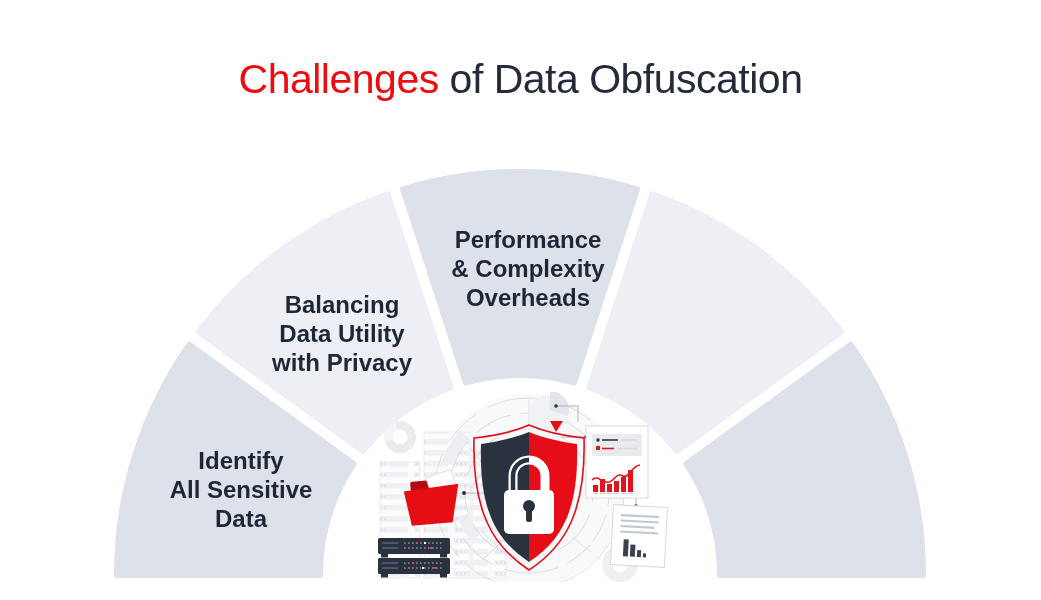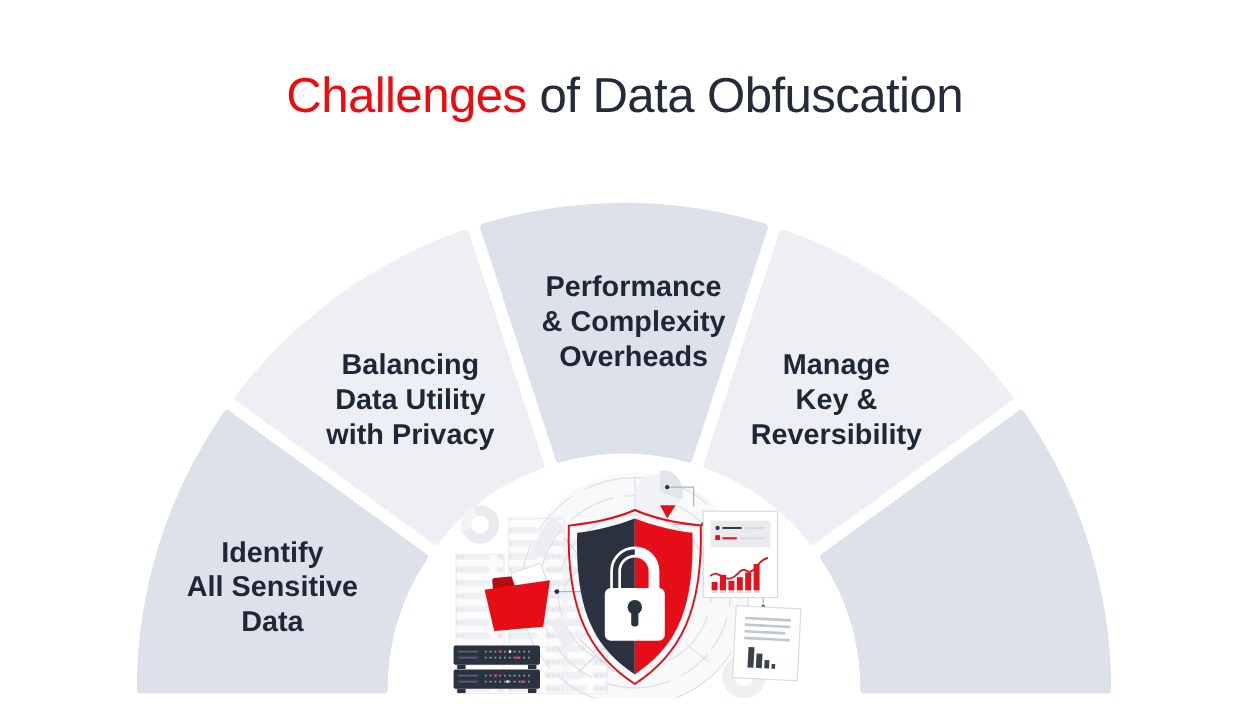--- a/index.html
+++ b/index.html
@@ -10,21 +10,21 @@
   .title{
     position:absolute;left:0;top:56px;width:100%;text-align:center;
     font-size:41px;font-weight:400;letter-spacing:-0.5px;color:#252b3a;margin:0;
   }
   .title .hl{color:#ee0b0e;}
   .fan{position:absolute;left:0;top:0;}
   .wedge-label{
     position:absolute;text-align:center;white-space:pre-line;
     font-size:24px;line-height:29px;font-weight:700;color:#1e2735;
   }
-  .lbl-1{left:117px;top:446px;width:220px;text-align:center;}
+  .lbl-1{left:131px;top:446px;width:220px;text-align:center;}
   .lbl-2{left:242px;top:290px;width:200px;}
   .lbl-3{left:428px;top:225px;width:200px;}
   .lbl-4{left:597px;top:290px;width:200px;}
   .lbl-5{left:700px;top:446px;width:230px;}
   .illo{position:absolute;left:372px;top:392px;}
 </style>
 </head>
 <body>
 
 <div class="stage">
@@ -43,23 +43,20 @@
 
   <div class="wedge-label lbl-1">Identify
 All Sensitive
 Data</div>
   <div class="wedge-label lbl-2">Balancing
 Data Utility
 with Privacy</div>
   <div class="wedge-label lbl-3">Performance
 &amp; Complexity
 Overheads</div>
-  <div class="wedge-label lbl-4">Manage
-Key &amp;
-Reversibility</div>
 
   <svg class="illo" width="310" height="190" viewBox="0 0 310 190">
     <defs>
       <clipPath id="clipL">
           <rect x="90" y="20" width="67" height="165"></rect>
         </clipPath>
       <clipPath id="clipR">
           <rect x="157" y="20" width="70" height="165"></rect>
         </clipPath>
       <pattern id="slots" width="40" height="11" patternUnits="userSpaceOnUse">

